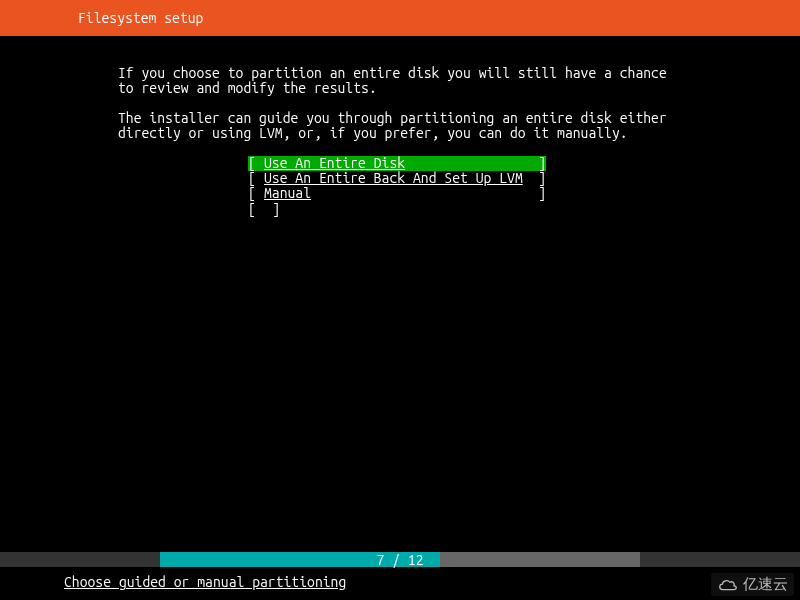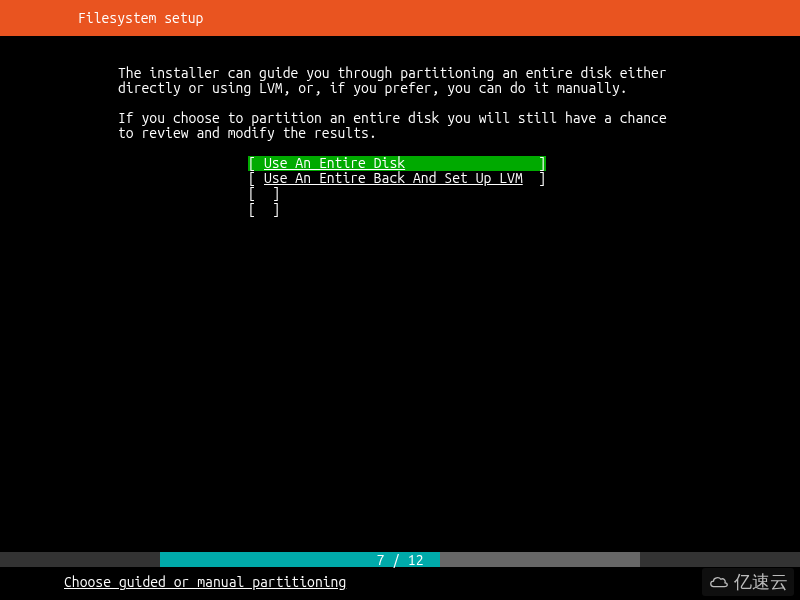--- a/index.html
+++ b/index.html
@@ -106,56 +106,57 @@
     }
     .watermark {
       position: absolute;
       bottom: 4px;
       right: 6px;
       display: flex;
       align-items: center;
       gap: 4px;
       color: #bbbbbb;
       font-family: sans-serif;
-      font-size: 18px;
+      font-size: 15px;
       background: rgba(255,255,255,0.06);
       padding: 2px 6px;
       border-radius: 3px;
     }
     .watermark svg {
       width: 22px;
       height: 16px;
     }
   </style>
 </head>
 <body>
 
 <div class="header">
   <span>Filesystem setup</span>
 </div>
 
 <div class="content">
+  <div class="para">If you choose to partition an entire disk you will still have a chance
+to review and modify the results.</div>
   <div class="para">The installer can guide you through partitioning an entire disk either
 directly or using LVM, or, if you prefer, you can do it manually.</div>
-  <div class="para">If you choose to partition an entire disk you will still have a chance
-to review and modify the results.</div>
 
   <div class="menu">
     <div class="menu-item selected">
       <span class="bracket-l">[ </span>
       <span class="menu-label">Use An Entire Disk</span>
       <span class="bracket-r"> ]</span>
     </div>
     <div class="menu-item">
       <span class="bracket-l">[ </span>
       <span class="menu-label">Use An Entire Back And Set Up LVM</span>
       <span class="bracket-r"> ]</span>
     </div>
     <div class="menu-item">
       <span class="bracket-l">[ </span>
+      <span class="menu-label">Manual</span>
       <span class="bracket-r"> ]</span>
     </div>
     <div class="menu-item">
       <span class="bracket-l">[ </span>
       <span class="bracket-r"> ]</span>
     </div>
   </div>
 </div>
 
 <div class="progress-container">

